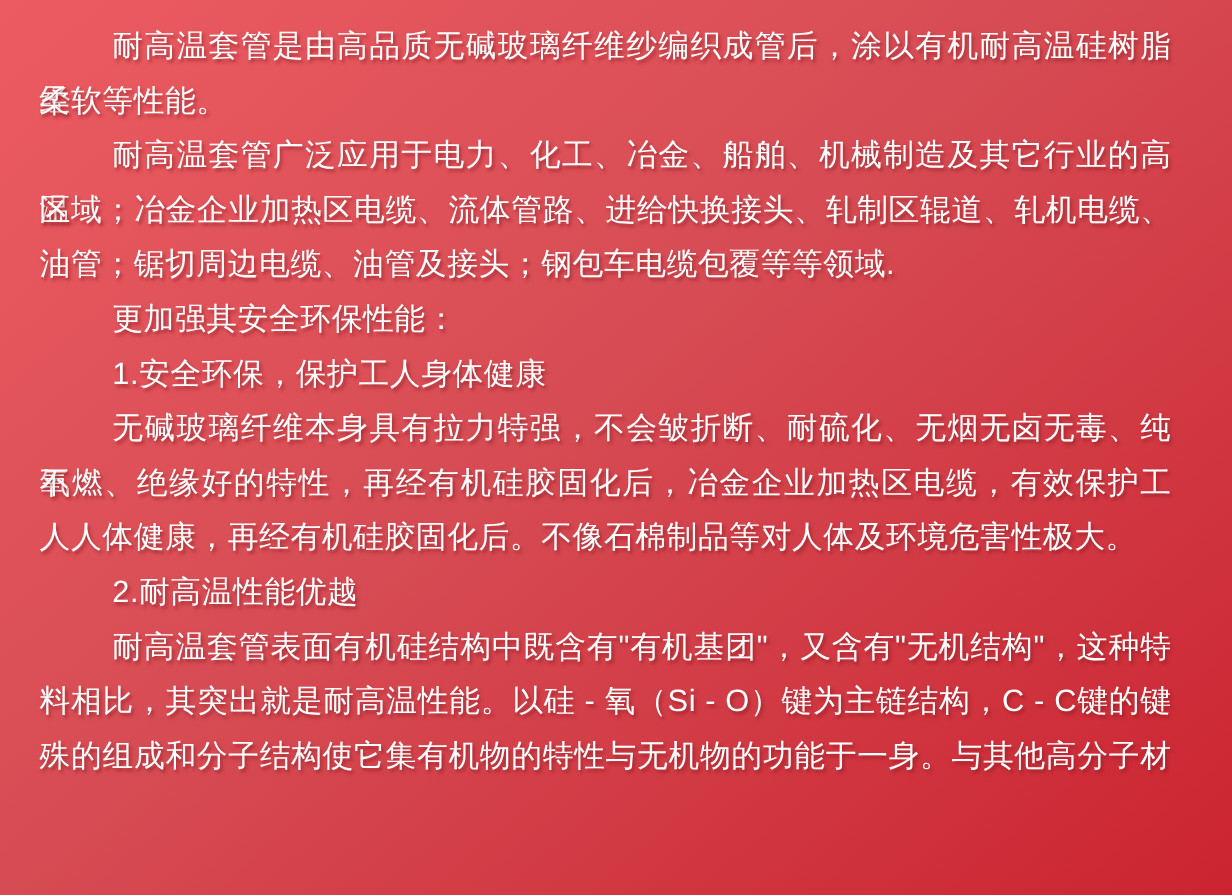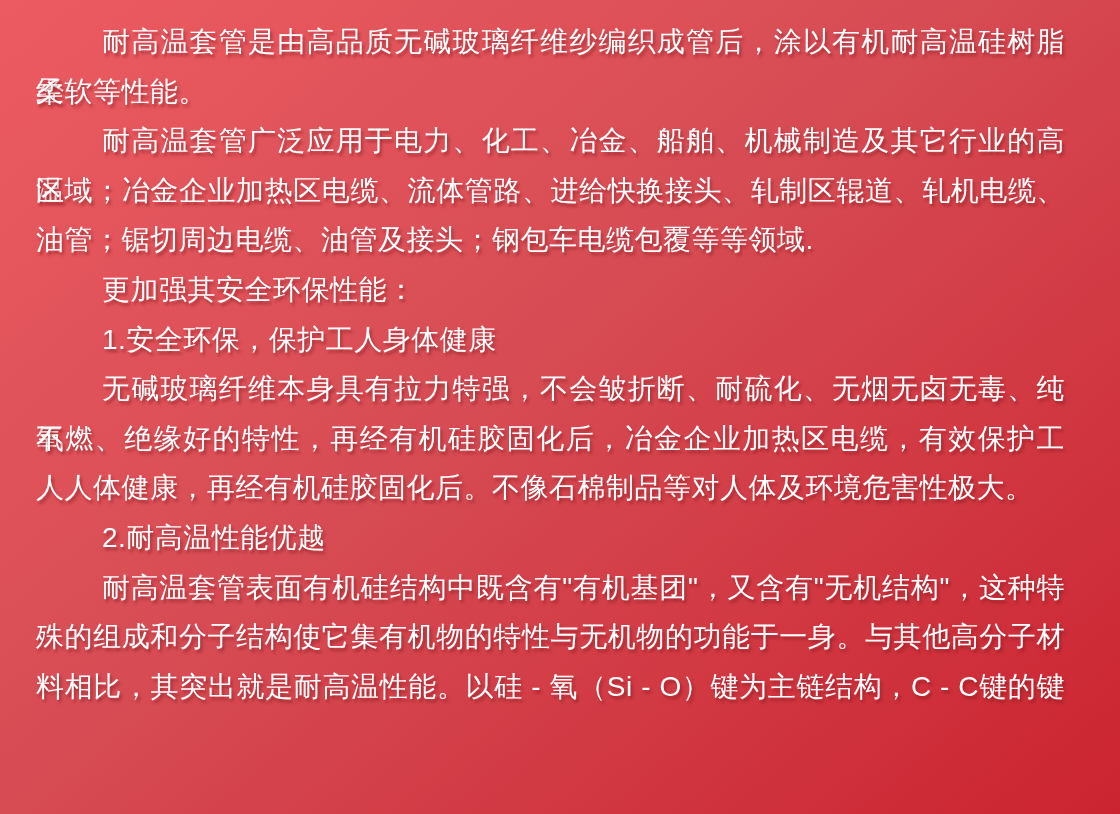--- a/index.html
+++ b/index.html
@@ -46,15 +46,15 @@
   <div class="line indent just">耐高温套管广泛应用于电力、化工、冶金、船舶、机械制造及其它行业的高温</div>
   <div class="line just">区域；冶金企业加热区电缆、流体管路、进给快换接头、轧制区辊道、轧机电缆、</div>
   <div class="line">油管；锯切周边电缆、油管及接头；钢包车电缆包覆等等领域.</div>
   <div class="line indent">更加强其安全环保性能：</div>
   <div class="line indent">1.安全环保，保护工人身体健康</div>
   <div class="line indent just">无碱玻璃纤维本身具有拉力特强，不会皱折断、耐硫化、无烟无卤无毒、纯氧</div>
   <div class="line just">不燃、绝缘好的特性，再经有机硅胶固化后，冶金企业加热区电缆，有效保护工</div>
   <div class="line">人人体健康，再经有机硅胶固化后。不像石棉制品等对人体及环境危害性极大。</div>
   <div class="line indent">2.耐高温性能优越</div>
   <div class="line indent just">耐高温套管表面有机硅结构中既含有"有机基团"，又含有"无机结构"，这种特</div>
+  <div class="line just">料相比，其突出就是耐高温性能。以硅 - 氧（Si - O）键为主链结构，C - C键的键</div>
   <div class="line just">殊的组成和分子结构使它集有机物的特性与无机物的功能于一身。与其他高分子材</div>
-  <div class="line just">料相比，其突出就是耐高温性能。以硅 - 氧（Si - O）键为主链结构，C - C键的键</div>
 </div>
 
 </body></html>

